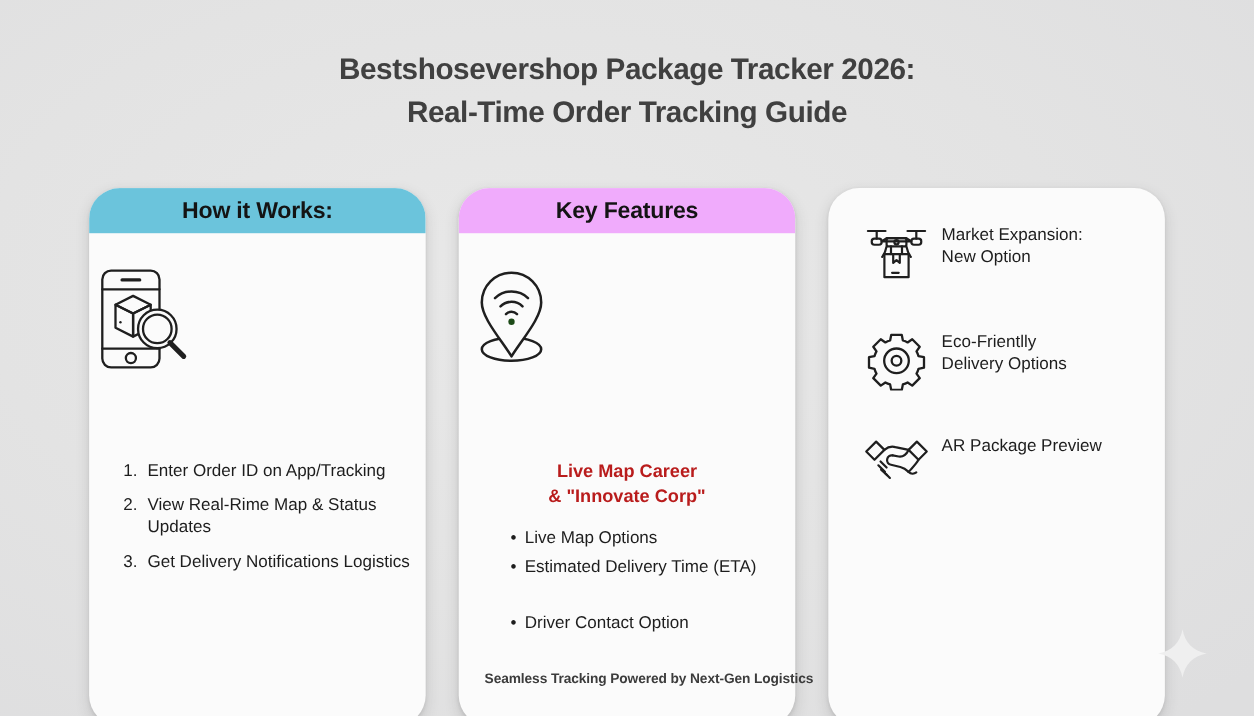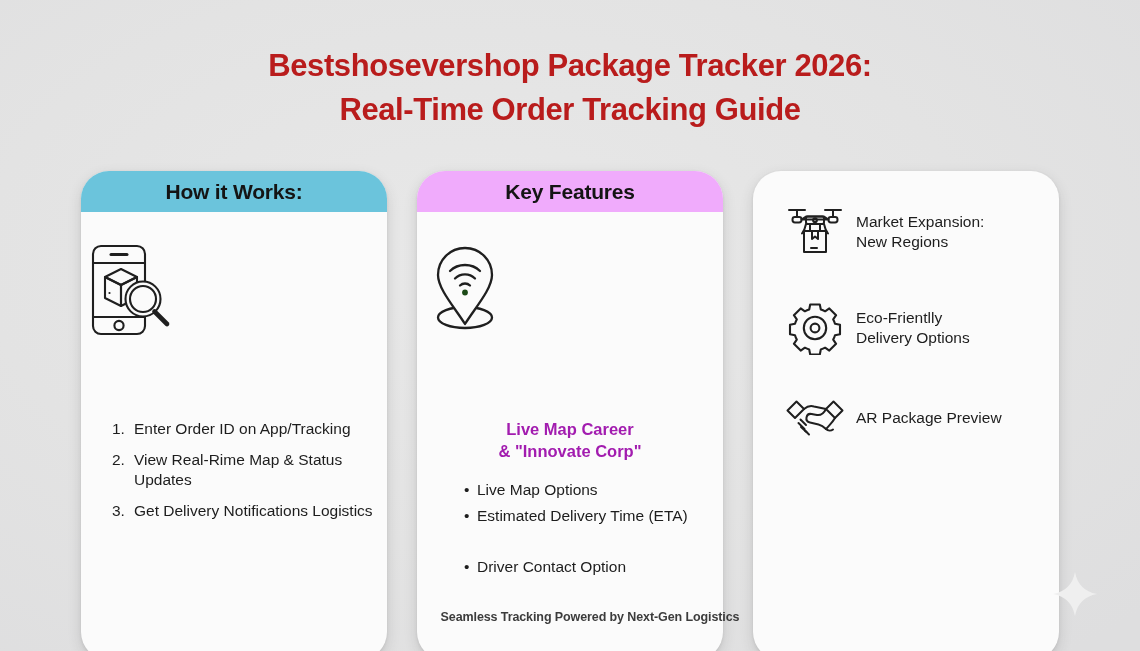--- a/index.html
+++ b/index.html
@@ -12,22 +12,22 @@
     color:#1b1b1b;
     position:relative;
   }
   .stage{position:absolute;inset:0;}
 
   
   .title-block{
     position:absolute;left:0;right:0;top:44px;text-align:center;
   }
   .title-line{
-    font-size:31px;font-weight:700;letter-spacing:-0.4px;
-    line-height:1.43;color:#b91c1c;
+    font-size:27px;font-weight:700;letter-spacing:-0.4px;
+    line-height:1.43;color:#404040;
     font-family:"Liberation Sans","DejaVu Sans",sans-serif;
   }
 
   
   .cards{position:absolute;left:0;top:171px;width:1140px;height:417px;}
   .card{
     position:absolute;top:0;width:306px;height:489px;
     background:#fbfbfb;
     border-radius:28px;
     box-shadow:0 5px 13px rgba(60,60,60,.17), 0 1px 3px rgba(60,60,60,.10);
@@ -60,37 +60,37 @@
   .steps li{
     display:flex;font-size:15.5px;line-height:1.30;color:#1d1d1d;
     margin-bottom:11px;
   }
   .steps .num{flex:0 0 22px;}
   .steps .txt{flex:1 1 auto;}
 
   
   .feat-title{
     position:absolute;left:0;right:0;top:207px;text-align:center;
-    font-size:16.5px;font-weight:700;line-height:1.33;color:#a21caf;
+    font-size:16.5px;font-weight:700;line-height:1.33;color:#b91c1c;
   }
   .bullets{
     list-style:none;margin:0;padding:0;
     position:absolute;left:47px;top:268px;right:10px;
   }
   .bullets li{
     display:flex;font-size:15.5px;line-height:1.30;color:#1d1d1d;
     margin-bottom:6px;
   }
   .bullets li.spaced{margin-top:31px;}
   .bullets .dot{flex:0 0 13px;}
   .bullets .txt{flex:1 1 auto;}
 
   
   .up-rows{position:absolute;left:31px;top:33px;right:10px;}
-  .up-row{display:flex;align-items:center;margin-bottom:41px;}
+  .up-row{display:flex;margin-bottom:41px;}
   .up-row .ico{flex:0 0 62px;display:flex;align-items:center;justify-content:center;}
   .up-row .lbl{
     flex:1 1 auto;font-size:15.5px;line-height:1.30;color:#1d1d1d;padding-left:10px;
   }
 
   
   .footer{
     position:absolute;left:0;right:0;top:610px;text-align:center;
     font-size:12.5px;font-weight:700;color:#3c3c3c;letter-spacing:-0.1px;margin-left:40px;
   }
@@ -213,21 +213,21 @@
                 <path d="M38 20 C39 25 40.5 27.5 42 29.5"></path>
                 <line x1="24" y1="20" x2="24" y2="27"></line>
                 <line x1="34" y1="20" x2="34" y2="27"></line>
                 <rect x="18" y="27" width="22" height="21"></rect>
                 <path d="M26 27 L26 35 L29 32.5 L32 35 L32 27"></path>
                 <line x1="25" y1="44" x2="31" y2="44"></line>
               </svg>
             </span>
             <span class="lbl">
               <span>Market Expansion:</span><br>
-              <span>New Regions</span>
+              <span>New Option</span>
             </span>
           </div>
 
           <div class="up-row">
             <span class="ico">
               <svg width="54" height="54" viewBox="0 0 54 54" fill="none" stroke="#1f1f1f" stroke-width="2.1" stroke-linecap="round" stroke-linejoin="round">
                 <path d="M22.2 3.5 h9.6 l1.0 5.0 a18.6 18.6 0 0 1 4.3 1.8 l4.2 -2.9 l6.8 6.8 l-2.9 4.2
                          a18.6 18.6 0 0 1 1.8 4.3 l5.0 1.0 v9.6 l-5.0 1.0 a18.6 18.6 0 0 1 -1.8 4.3 l2.9 4.2
                          l-6.8 6.8 l-4.2 -2.9 a18.6 18.6 0 0 1 -4.3 1.8 l-1.0 5.0 h-9.6 l-1.0 -5.0
                          a18.6 18.6 0 0 1 -4.3 -1.8 l-4.2 2.9 l-6.8 -6.8 l2.9 -4.2

